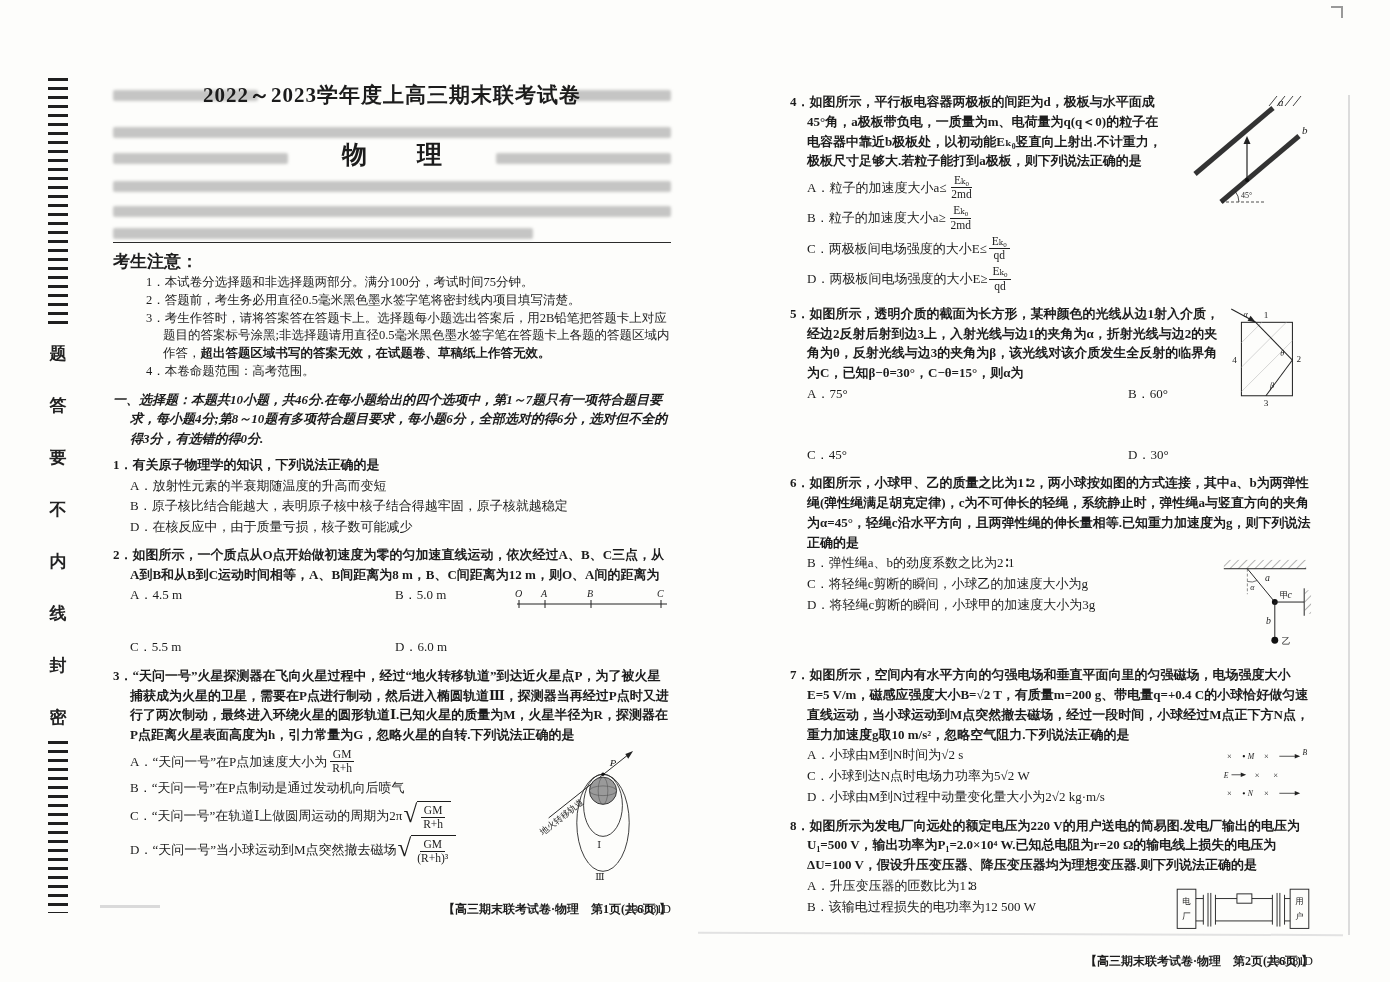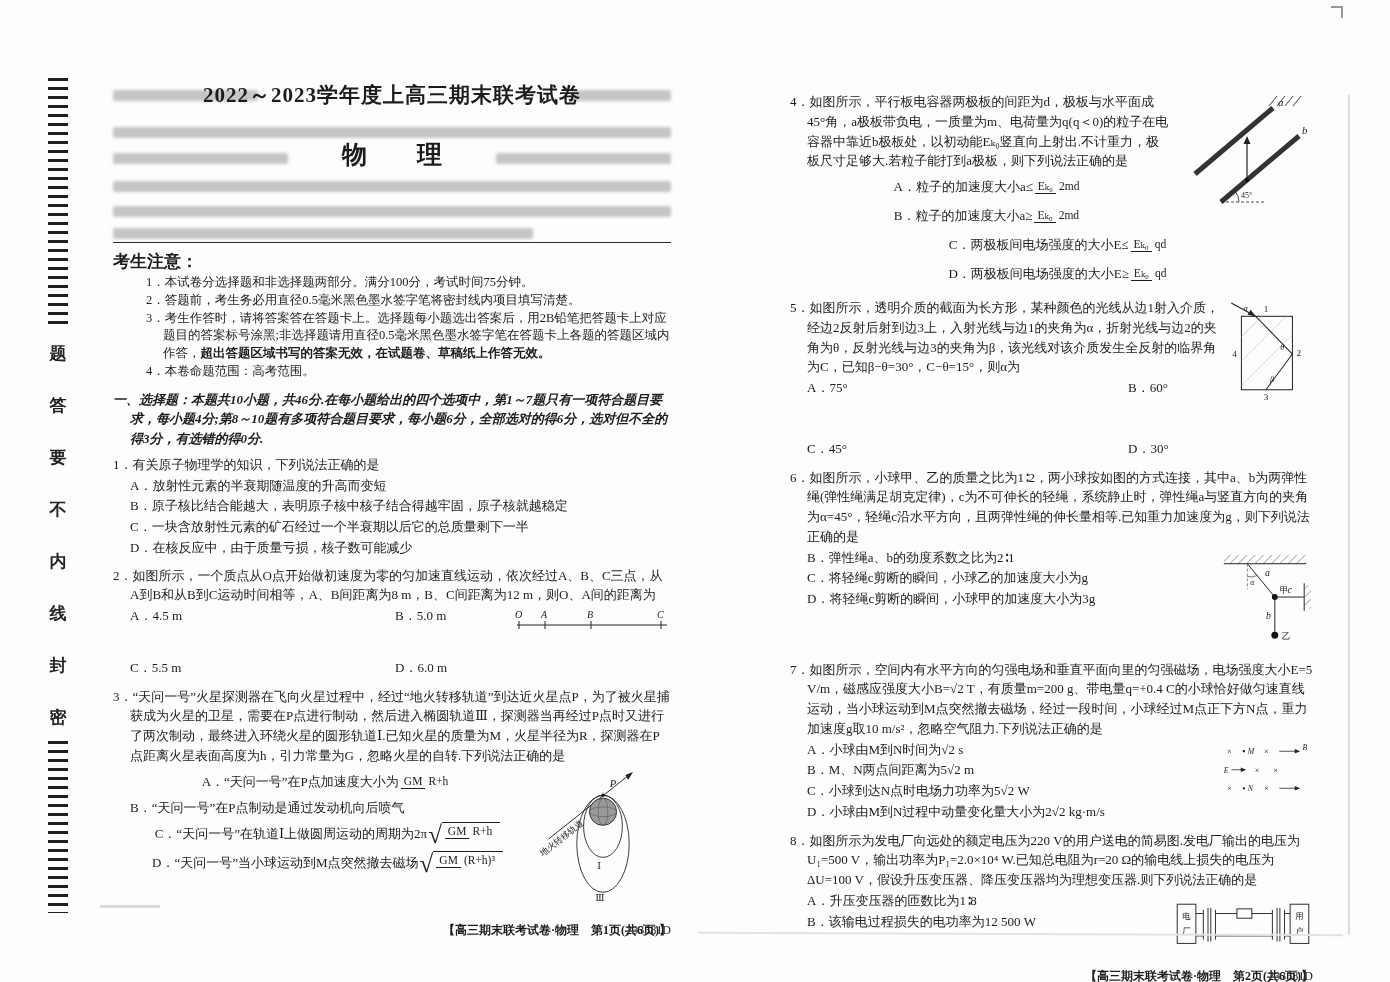--- a/index.html
+++ b/index.html
@@ -36,31 +36,31 @@
   
   .notice { font-size:12.5px; line-height:1.42; }
   .notice-head { font-weight:bold; font-size:17px; }
   .notice-item { margin-left:33px; padding-left:17px; text-indent:-17px; }
 
   .section-head { font-weight:bold; margin:9px 0 6px; padding-left:17px; text-indent:-17px;font-style:italic; }
 
   
   .q { margin-bottom:8px; }
   .q::after { content:""; display:block; clear:both; }
-  .stem { padding-left:17px; text-indent:-17px; }
+  .stem { padding-left:17px; text-indent:-17px;font-weight:bold; }
   .opts { margin-left:17px; }
   .opts::after { content:""; display:block; clear:both; }
   .opt { margin:1px 0; }
   .grid2 { display:grid; grid-template-columns:235px 1fr; column-gap:4px; row-gap:2px;gap:30px; }
   .grid2-wide { display:grid; grid-template-columns:282px 1fr; column-gap:4px; row-gap:2px;gap:39px; }
   .fig-right { float:right; margin:2px 0 4px 10px; }
 
   
-  .opt-f { display:flex; align-items:center; margin:3px 0; min-height:26px; flex-wrap:nowrap;justify-content:center; }
-  .frac { display:inline-flex; flex-direction:row; align-items:center; font-size:11.5px; line-height:1.15; margin:0 2px; }
+  .opt-f { display:flex; align-items:center; margin:3px 0; min-height:26px; flex-wrap:nowrap; }
+  .frac { display:inline-flex; flex-direction:column; align-items:center; font-size:11.5px; line-height:1.15; margin:0 2px; }
   .frac .fn { padding:0 3px; border-bottom:1px solid #1c1c1c; }
   .frac .fd { padding:0 3px; }
   .sqrt { display:inline-flex; align-items:flex-start; margin-left:1px; }
   .sqrt-sym { font-size:25px; line-height:0.95; transform:translateY(1px); }
   .sqrt-body { border-top:1.2px solid #1c1c1c; padding:2px 3px 0 1px; display:inline-flex; }
 
   
   .page-footer { position:relative; text-align:right; margin-top:14px; font-size:12px; font-weight:bold; }
   .footer-code { position:absolute; right:0; font-weight:normal; }
 
@@ -116,21 +116,20 @@
       <p class="notice-item">4．本卷命题范围：高考范围。</p>
     </div>
 
     <p class="section-head">一、选择题：本题共10小题，共46分.在每小题给出的四个选项中，第1～7题只有一项符合题目要求，每小题4分;第8～10题有多项符合题目要求，每小题6分，全部选对的得6分，选对但不全的得3分，有选错的得0分.</p>
 
     <div class="q">
       <p class="stem">1．有关原子物理学的知识，下列说法正确的是</p>
       <div class="opts">
         <p class="opt">A．放射性元素的半衰期随温度的升高而变短</p>
         <p class="opt">B．原子核比结合能越大，表明原子核中核子结合得越牢固，原子核就越稳定</p>
-        <p class="opt">C．一块含放射性元素的矿石经过一个半衰期以后它的总质量剩下一半</p>
         <p class="opt">D．在核反应中，由于质量亏损，核子数可能减少</p>
       </div>
     </div>
 
     <div class="q">
       <p class="stem">2．如图所示，一个质点从O点开始做初速度为零的匀加速直线运动，依次经过A、B、C三点，从A到B和从B到C运动时间相等，A、B间距离为8 m，B、C间距离为12 m，则O、A间的距离为</p>
       <div class="opts">
         <svg class="fig-right" width="158" height="26" viewBox="0 0 158 26">
           <line x1="4" y1="18" x2="154" y2="18" stroke="#222" stroke-width="1"></line>
           <line x1="6" y1="14" x2="6" y2="22" stroke="#222"></line>
@@ -340,21 +339,20 @@
           <text x="40" y="40" font-size="11">×</text>
           <text x="64" y="40" font-size="11">×</text>
           <text x="4" y="64" font-size="11">×</text>
           <circle cx="26" cy="60" r="1.5" fill="#111"></circle>
           <text x="31" y="64" font-size="10" font-style="italic">N</text>
           <text x="52" y="64" font-size="11">×</text>
           <line x1="72" y1="60" x2="94" y2="60" stroke="#222"></line>
             <polygon points="99,60 92,57 92,63" fill="#222"></polygon>
         </svg>
         <p class="opt">A．小球由M到N时间为√2 s</p>
-        <p class="opt">B．M、N两点间距离为5√2 m</p>
         <p class="opt">C．小球到达N点时电场力功率为5√2 W</p>
         <p class="opt">D．小球由M到N过程中动量变化量大小为2√2 kg·m/s</p>
       </div>
     </div>
 
     <div class="q">
       <p class="stem">8．如图所示为发电厂向远处的额定电压为220 V的用户送电的简易图.发电厂输出的电压为U₁=500 V，输出功率为P₁=2.0×10⁴ W.已知总电阻为r=20 Ω的输电线上损失的电压为ΔU=100 V，假设升压变压器、降压变压器均为理想变压器.则下列说法正确的是</p>
       <div class="opts">
         <svg class="fig-right" width="140" height="56" viewBox="0 0 145 60">
           <rect x="2" y="12" width="20" height="42" fill="none" stroke="#222"></rect>

